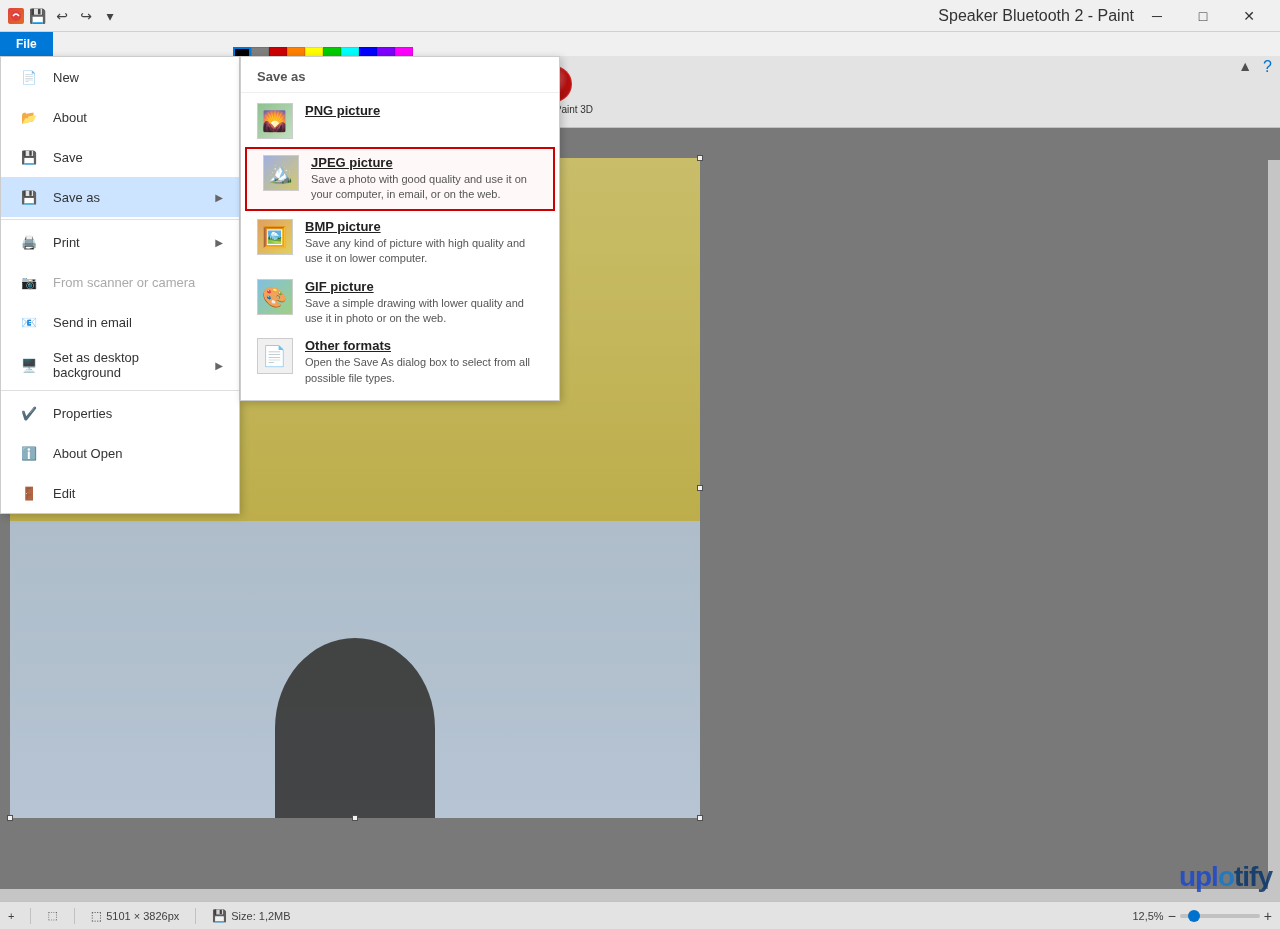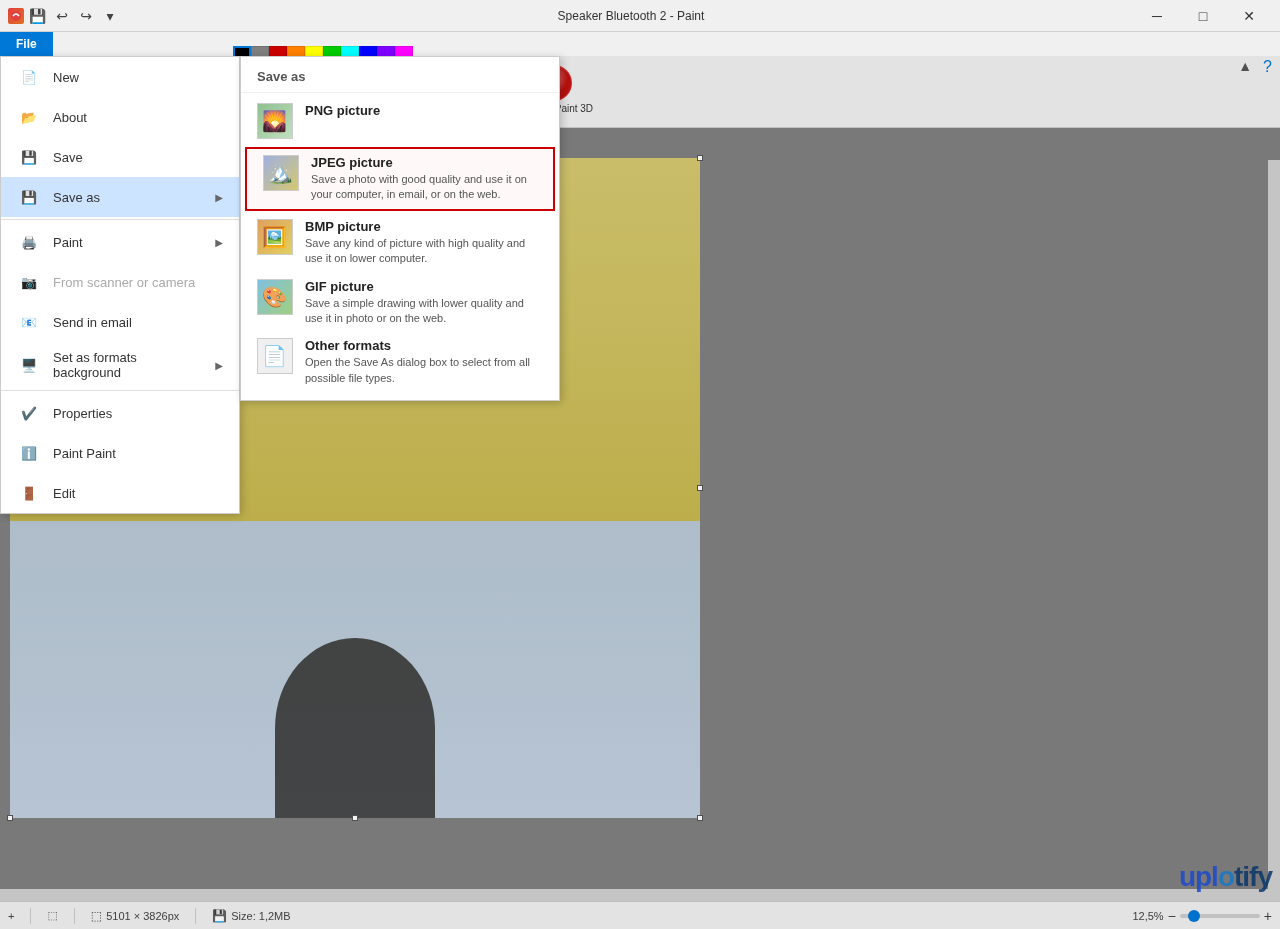--- a/index.html
+++ b/index.html
@@ -35,40 +35,40 @@
       display: flex; gap: 4px; margin-right: 8px;
     }
     .title-bar-quick span {
       width: 20px; height: 20px;
       display: flex; align-items: center; justify-content: center;
       cursor: pointer; border-radius: 2px;
       font-size: 14px; color: #444;
     }
     .title-bar-title {
       flex: 1;
-      text-align: center;
-      font-size: 12px;
+      text-align: right;
+      font-size: 16px;
       color: #333;
     }
     .title-bar-controls {
       display: flex; gap: 0;
     }
     .title-bar-controls button {
       width: 46px; height: 32px;
       border: none; background: transparent;
       cursor: pointer; font-size: 14px; color: #333;
     }
 
     
     .ribbon {
       background: #f0f0f0;
       border-bottom: 1px solid #ccc;
       height: 96px;
       display: flex;
-      align-items: center;
+      align-items: flex-start;
       position: relative;
       z-index: 5;
     }
     .ribbon-tab-bar {
       position: absolute;
       top: 0; left: 0; right: 0;
       display: flex;
       height: 24px;
     }
     .file-tab {
@@ -298,20 +298,21 @@
       display: flex; align-items: center; justify-content: center;
       font-size: 18px;
       background: #f8f8f0;
       overflow: hidden;
     }
     .saveas-item-text { display: flex; flex-direction: column; }
     .saveas-item-title {
       font-size: 13px;
       font-weight: 600;
       color: #222;
+      text-decoration: underline;
     }
     .saveas-item-desc {
       font-size: 11px;
       color: #555;
       margin-top: 2px;
       line-height: 1.4;
     }
 
     
     .palette-row1 { display: flex; }
@@ -579,44 +580,44 @@
         <span>Save</span>
       </div>
       <div class="file-menu-item active">
         <div class="file-menu-icon">💾</div>
         <span>Save as</span>
         <span class="menu-arrow">▶</span>
       </div>
       <div class="file-menu-sep"></div>
       <div class="file-menu-item">
         <div class="file-menu-icon">🖨️</div>
-        <span>Paint</span>
+        <span>Print</span>
         <span class="menu-arrow">▶</span>
       </div>
       <div class="file-menu-item disabled">
         <div class="file-menu-icon">📷</div>
         <span>From scanner or camera</span>
       </div>
       <div class="file-menu-item">
         <div class="file-menu-icon">📧</div>
         <span>Send in email</span>
       </div>
       <div class="file-menu-item">
         <div class="file-menu-icon">🖥️</div>
-        <span>Set as formats background</span>
+        <span>Set as desktop background</span>
         <span class="menu-arrow">▶</span>
       </div>
       <div class="file-menu-sep"></div>
       <div class="file-menu-item">
         <div class="file-menu-icon">✔️</div>
         <span>Properties</span>
       </div>
       <div class="file-menu-item">
         <div class="file-menu-icon">ℹ️</div>
-        <span>Paint Paint</span>
+        <span>About Open</span>
       </div>
       <div class="file-menu-item">
         <div class="file-menu-icon">🚪</div>
         <span>Edit</span>
       </div>
     </div>
 
   <div class="saveas-submenu">
     <div class="saveas-header">Save as</div>
     <div id="saveas-items">

